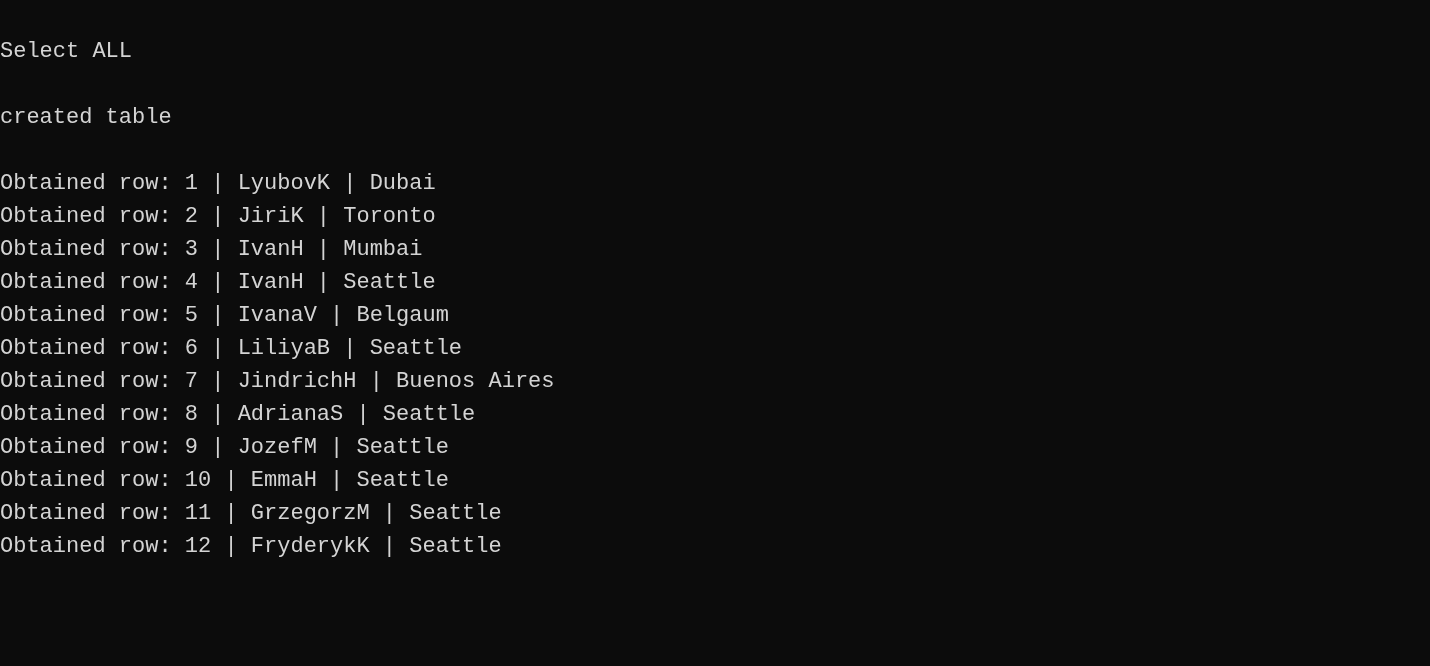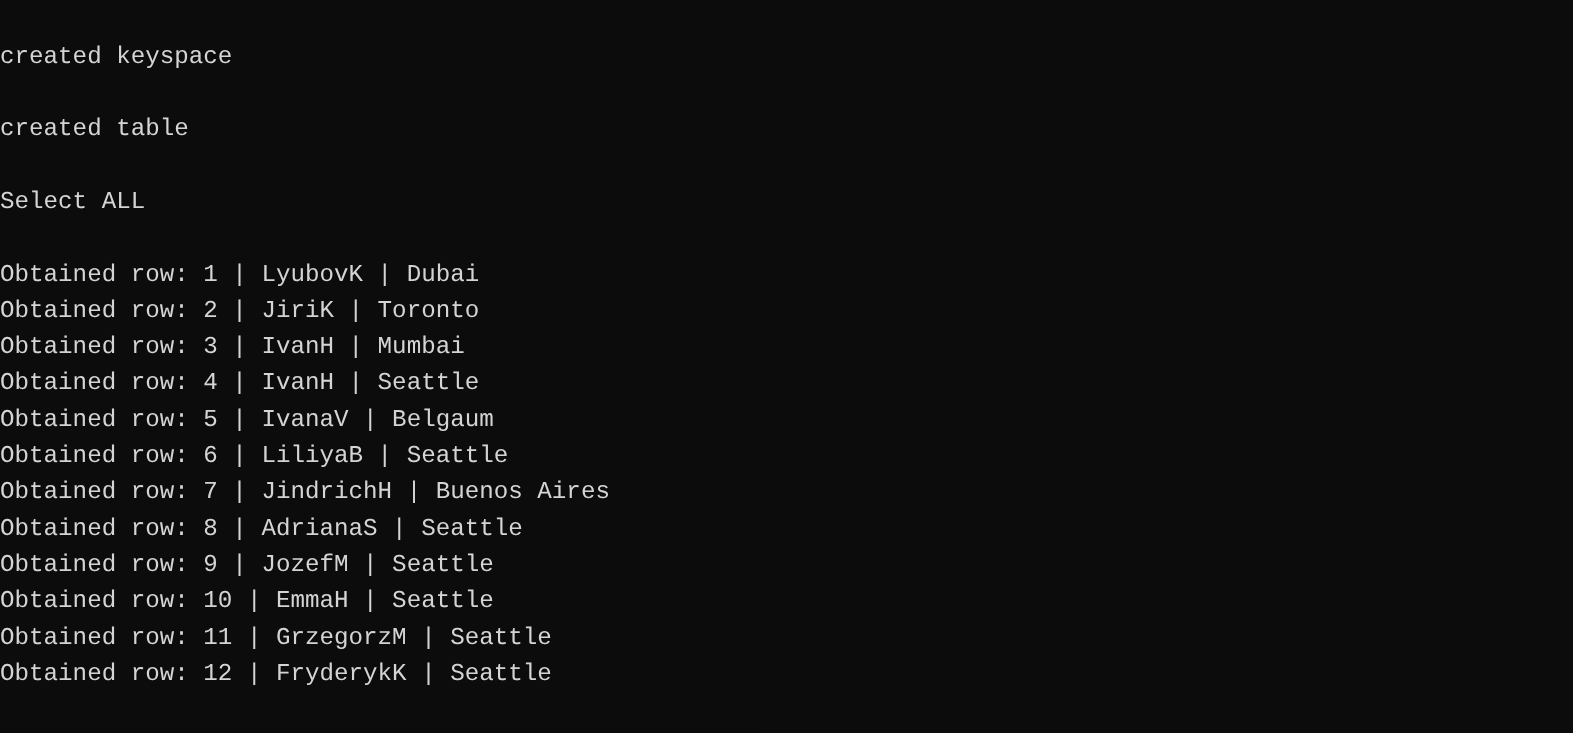--- a/index.html
+++ b/index.html
@@ -22,20 +22,19 @@
       white-space: pre;
     }
     .line {
       display: block;
     }
   </style>
 </head>
 <body>
 
 <div class="terminal">
-<span class="line">created keyspace</span>
+<span class="line">Select ALL</span>
 <span class="line">created table</span>
-<span class="line">Select ALL</span>
 <div id="rows-container"><span class="line">Obtained row: 1 | LyubovK | Dubai</span><span class="line">Obtained row: 2 | JiriK | Toronto</span><span class="line">Obtained row: 3 | IvanH | Mumbai</span><span class="line">Obtained row: 4 | IvanH | Seattle</span><span class="line">Obtained row: 5 | IvanaV | Belgaum</span><span class="line">Obtained row: 6 | LiliyaB | Seattle</span><span class="line">Obtained row: 7 | JindrichH | Buenos Aires</span><span class="line">Obtained row: 8 | AdrianaS | Seattle</span><span class="line">Obtained row: 9 | JozefM | Seattle</span><span class="line">Obtained row: 10 | EmmaH | Seattle</span><span class="line">Obtained row: 11 | GrzegorzM | Seattle</span><span class="line">Obtained row: 12 | FryderykK | Seattle</span></div>
 
 
 
 </div>
 
 </body></html>

